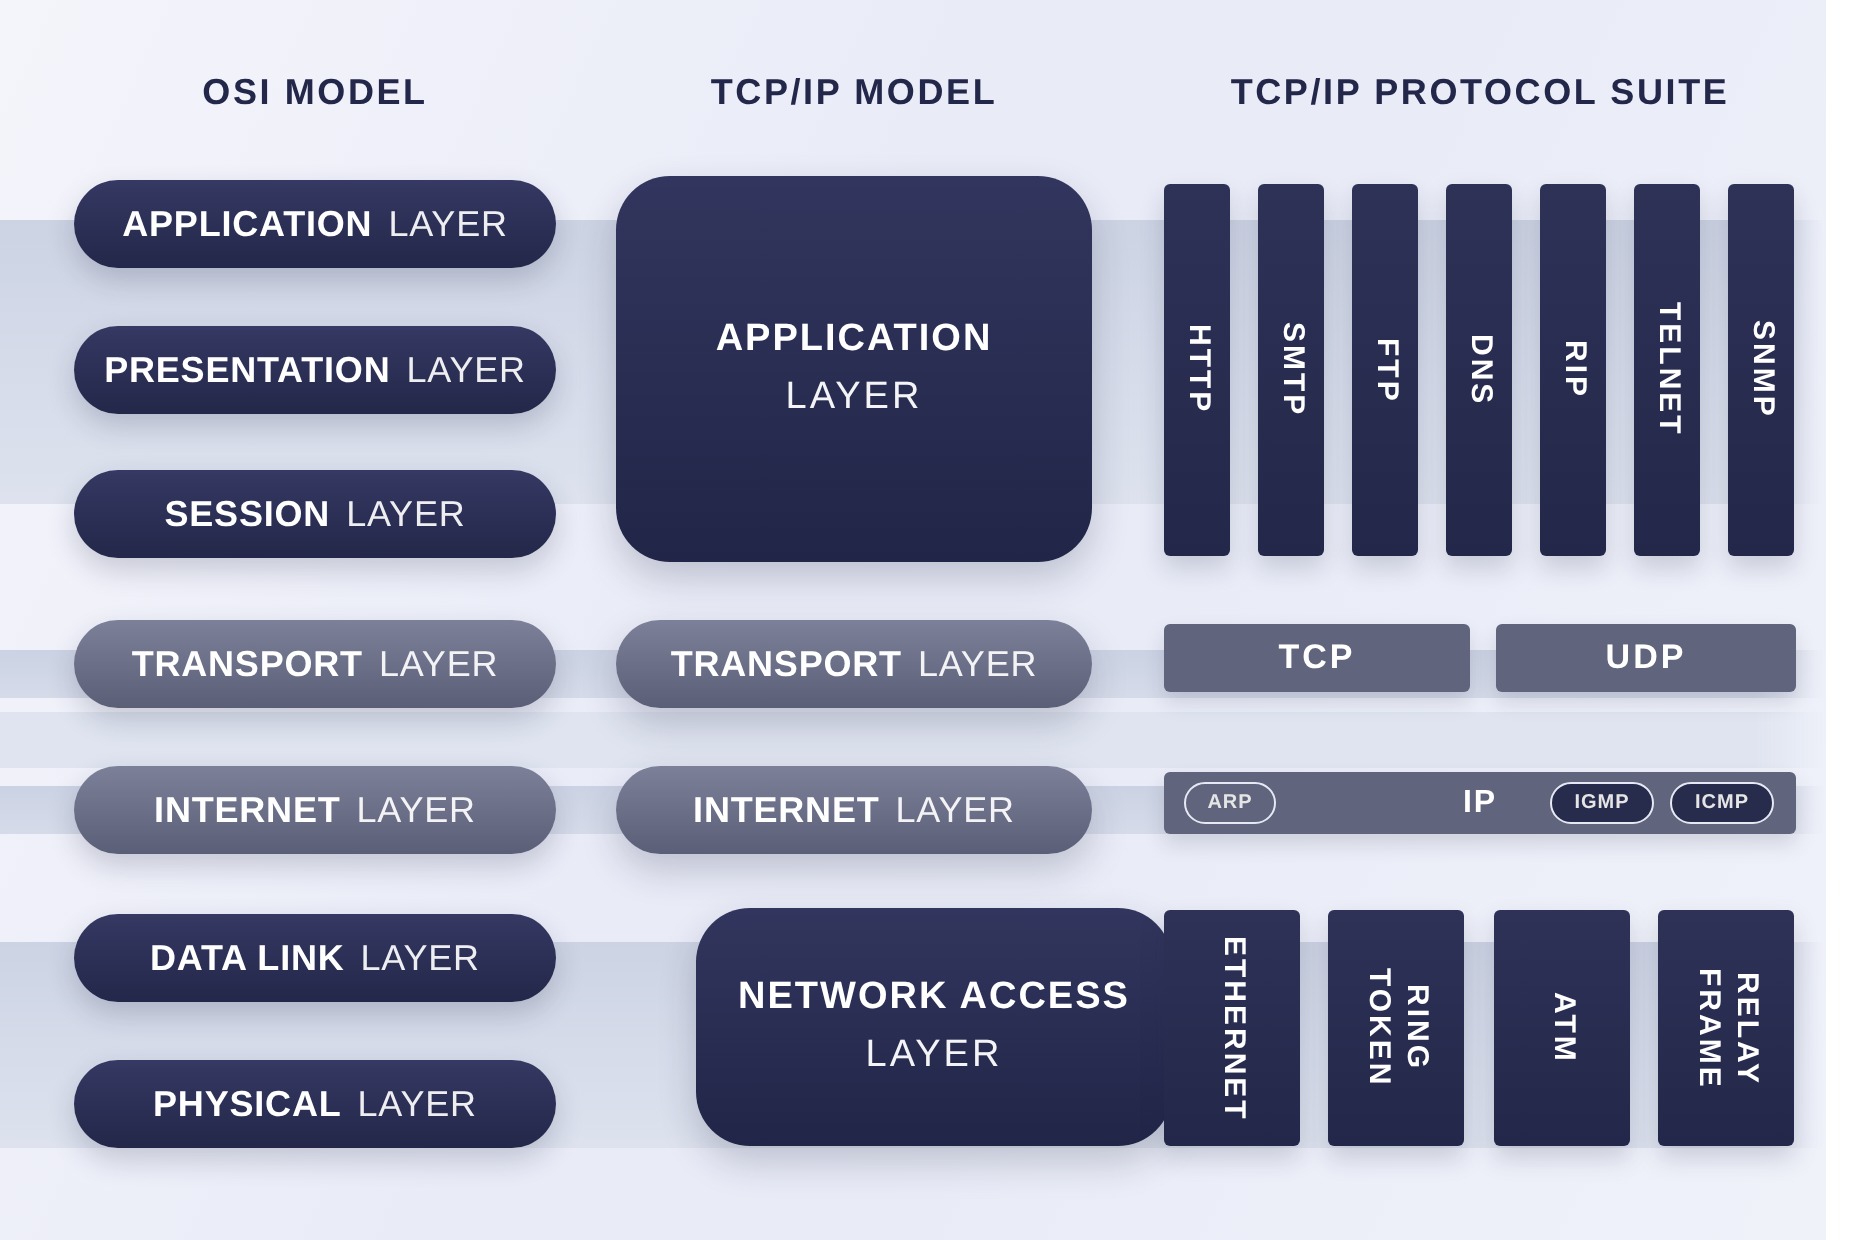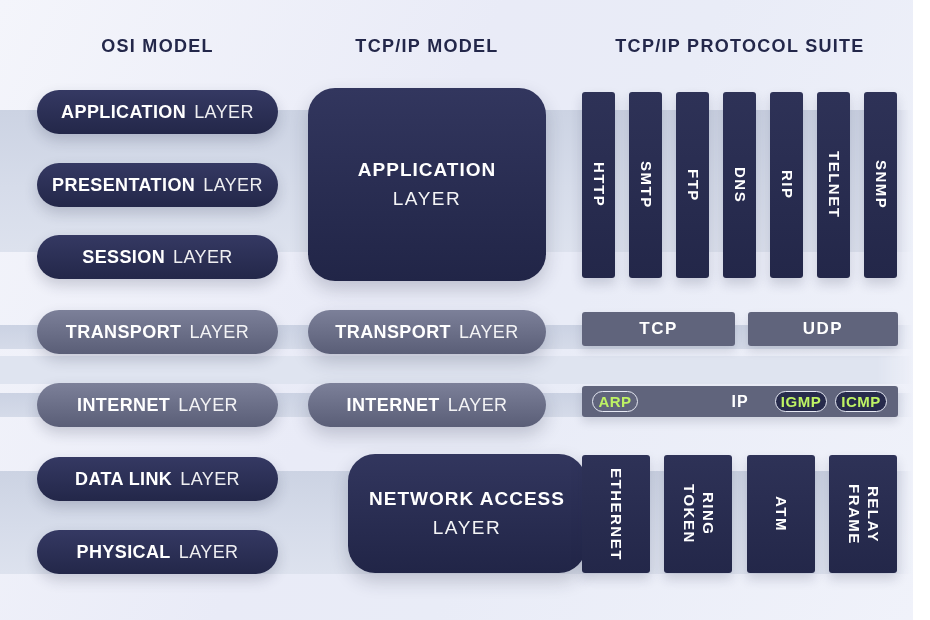--- a/index.html
+++ b/index.html
@@ -72,21 +72,21 @@
   }
   .ip-main{
     position:absolute;left:0;top:0;width:100%;height:100%;
     display:flex;align-items:center;justify-content:center;
     color:#fff;font-size:16px;font-weight:700;letter-spacing:1px;
   }
   .proto-pill{
     position:absolute;top:5px;height:21px;border-radius:11px;
     border:1.5px solid #e6e9f4;box-sizing:border-box;
     display:flex;align-items:center;justify-content:center;
-    color:#bef264;font-size:15px;font-weight:600;letter-spacing:.5px;
+    color:#e5e5e5;font-size:10px;font-weight:600;letter-spacing:.5px;
   }
   .proto-pill.outline{background:transparent;}
   .proto-pill.filled{background:#272b4c;}
   
   .nabox{
     position:absolute;top:455px;width:68px;height:118px;border-radius:3px;
     background:linear-gradient(180deg,#2e3257 0%,#232749 100%);
     box-shadow:0 6px 12px rgba(35,39,70,.18);
     display:flex;align-items:center;justify-content:center;
   }

